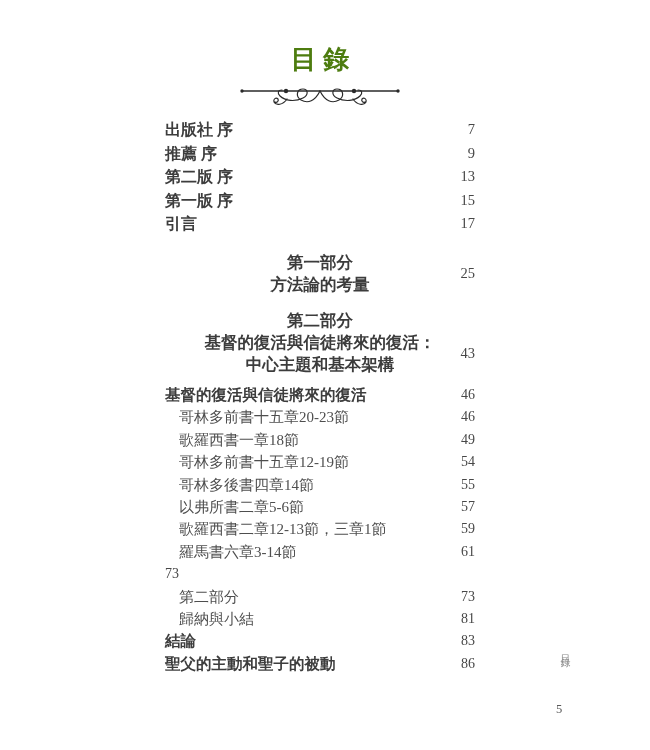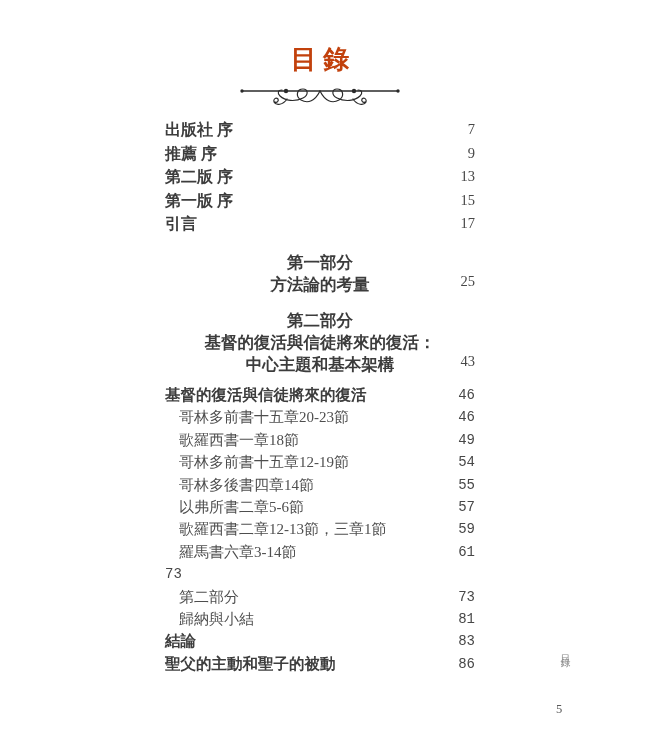--- a/index.html
+++ b/index.html
@@ -16,21 +16,21 @@
     position: absolute;
     left: 165px;
     top: 0;
     width: 310px;
   }
   .toc-title {
     margin-top: 42px;
     text-align: center;
     font-size: 26px;
     font-weight: bold;
-    color: #c2410c;
+    color: #4d7c0f;
     white-space: pre;
   }
   .flourish {
     display: block;
     margin: 7px auto 0 auto;
   }
   .fm-list { margin-top: 8px; }
   .row {
     display: flex;
     justify-content: space-between;
@@ -59,38 +59,38 @@
     line-height: 22px;
   }
   .part-title-row {
     position: relative;
     font-size: 16.5px;
     line-height: 22px;
   }
   .part-title-row .page-num {
     position: absolute;
     right: 0;
-    bottom: 4px;
+    bottom: 12px;
   }
   .entry-list { margin-top: 8px; }
   .entry-heading {
     font-size: 15.5px;
     font-weight: bold;
     line-height: 22.4px;
     color: #3d3d3d;
     gap: 35px;
   }
   .entry-sub {
     font-size: 15px;
     font-weight: normal;
     line-height: 22.4px;
     color: #4e4e4e;
   }
   .entry-sub .label { padding-left: 14px; }
-  .entry-sub .page-num, .entry-heading .page-num { font-size: 14px; font-family: Liberation Mono, monospace; }
+  .entry-sub .page-num, .entry-heading .page-num { font-size: 14px; }
   .running-head {
     position: absolute;
     left: 558px;
     top: 646px;
     writing-mode: vertical-rl;
     font-size: 10px;
     letter-spacing: 3px;
     color: #8a8a8a;
   }
   .folio {

